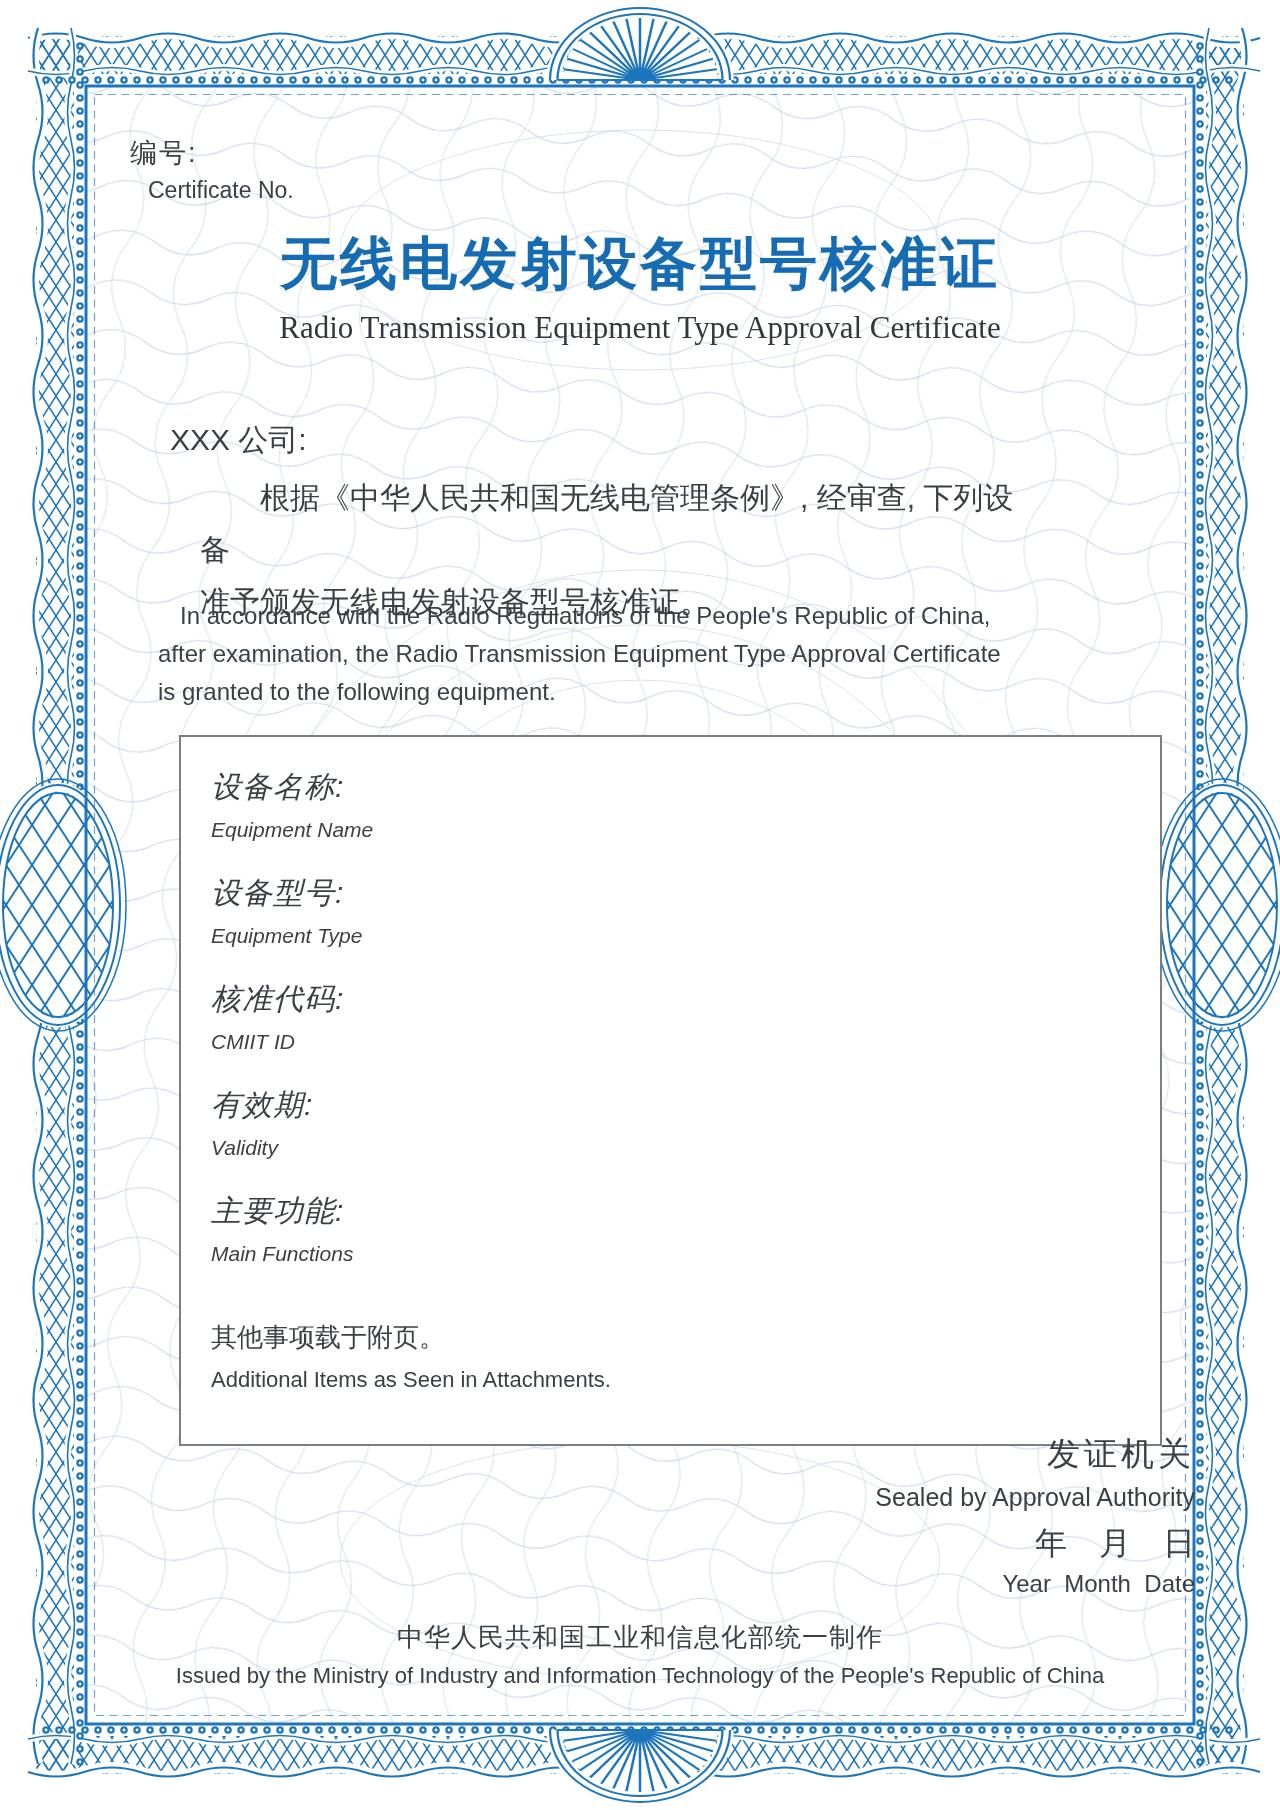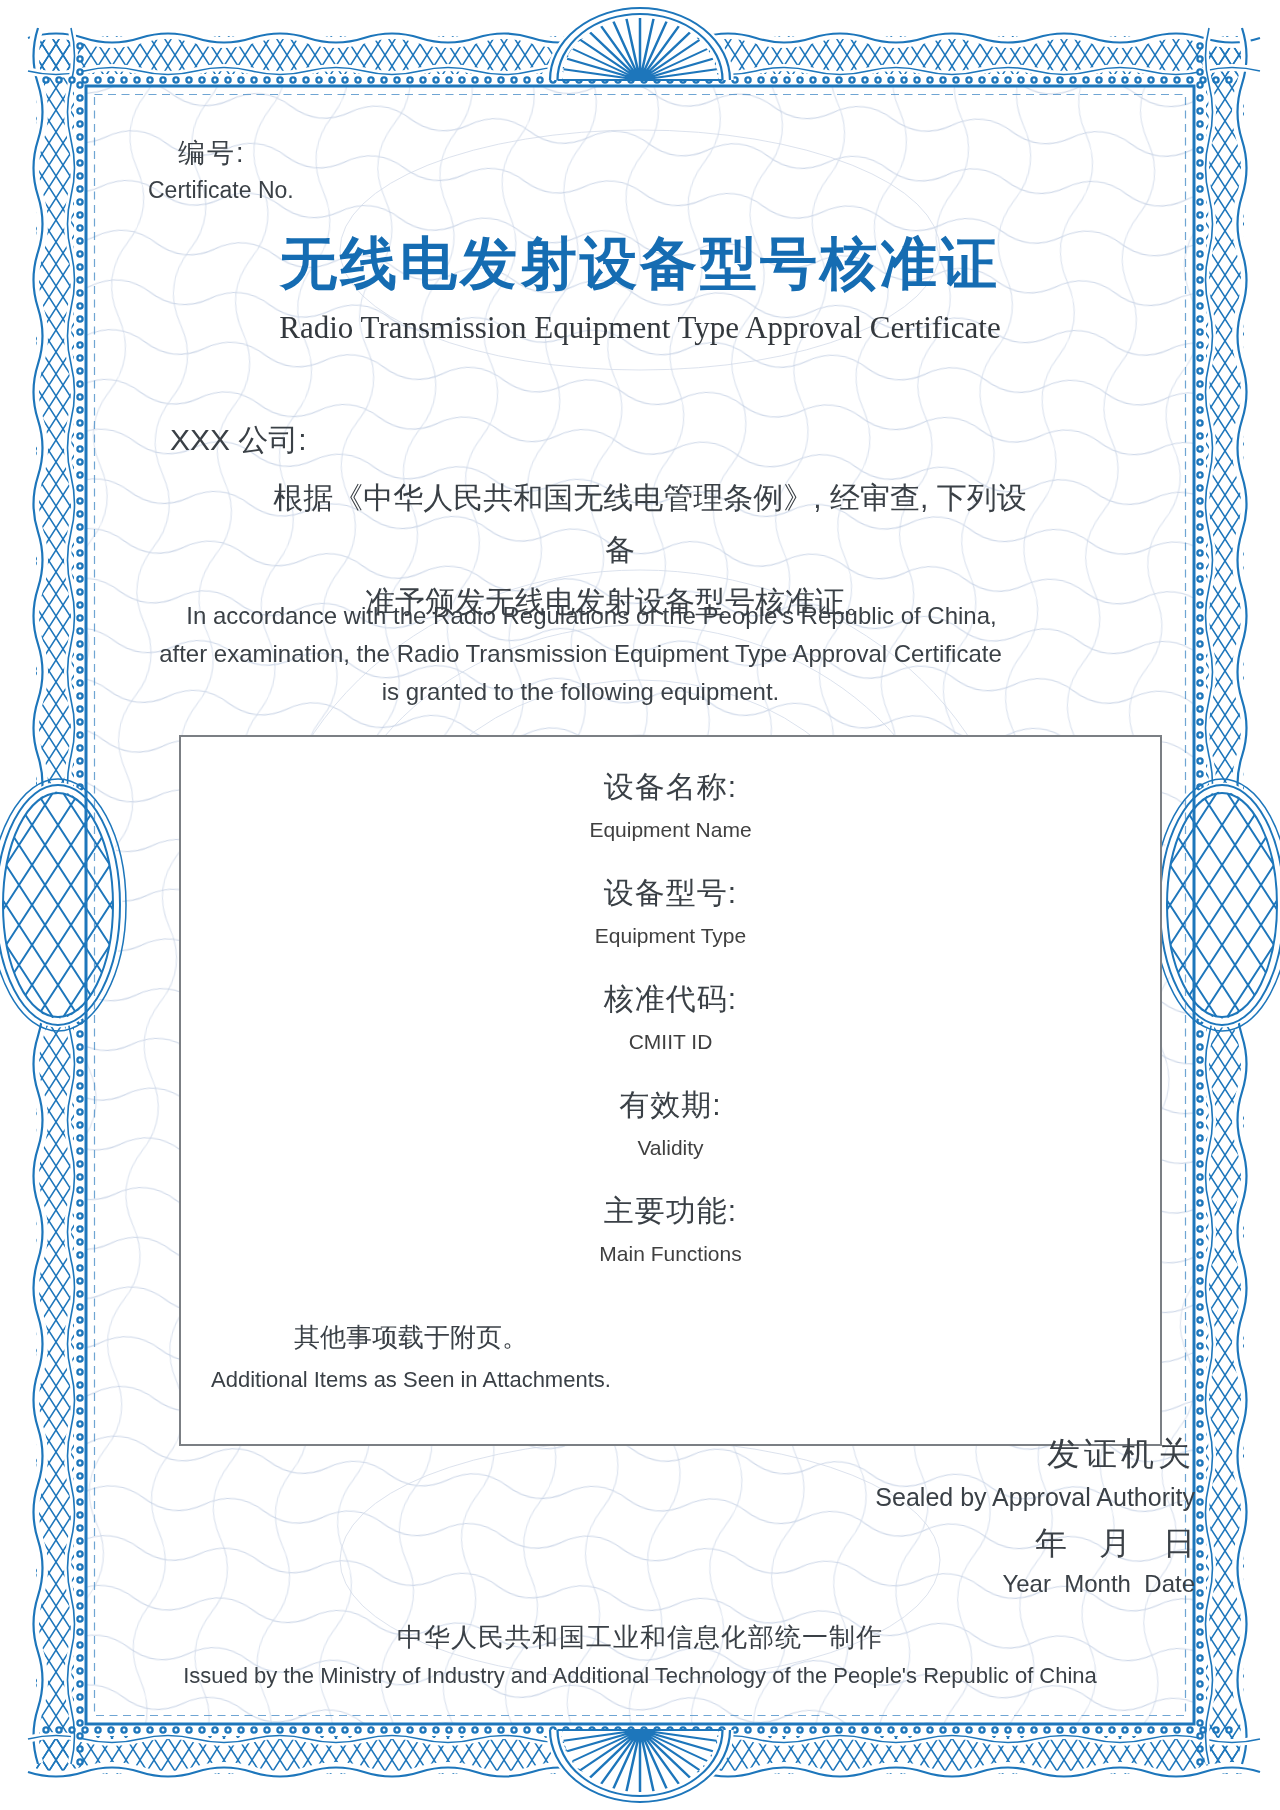--- a/index.html
+++ b/index.html
@@ -1,21 +1,21 @@
 <!DOCTYPE html>
 <html><head>
 <meta charset="utf-8">
 <style>
   html,body{margin:0;padding:0;background:#ffffff;}
   .page{
     position:relative;width:1280px;height:1810px;background:#ffffff;overflow:hidden;
     font-family:"Liberation Sans",sans-serif;color:#3a4046;
   }
   .bgsvg{position:absolute;left:0;top:0;width:1280px;height:1810px;}
-  .abs{position:absolute;text-align:center;}
+  .abs{position:absolute;}
 
   
   #certno{left:130px;top:136px;}
   #certno .zh{font-size:27px;line-height:34px;letter-spacing:2px;}
   #certno .en{font-size:23px;line-height:30px;margin-top:5px;margin-left:18px;}
 
   
   #title-zh{left:0;top:233px;width:1280px;text-align:center;
     font-family:"Liberation Serif",serif;font-weight:bold;
     font-size:57px;line-height:62px;letter-spacing:3px;color:#156cb2;}
@@ -26,21 +26,21 @@
   #addressee{left:170px;top:420px;font-size:30px;line-height:40px;}
   #body-zh{left:165px;top:472px;width:840px;font-size:30px;line-height:52px;margin-left:35px;}
   #body-zh .l0{text-indent:60px;}
   #body-en{left:158px;top:597px;width:845px;font-size:24px;line-height:38px;}
   #body-en .l0{text-indent:22px;}
 
   
   #details-box{left:179px;top:735px;width:919px;height:676px;
     border:2px solid #7b7f84;background:#ffffff;box-sizing:content-box;
     padding:31px 30px 0 30px;}
-  .field{margin-bottom:29px;}
+  .field{margin-bottom:29px;font-style:italic;}
   .field .zh{font-size:30px;line-height:38px;letter-spacing:1px;}
   .field .en{font-size:21px;line-height:30px;margin-top:9px;color:#404040;}
   #attachment-note{position:absolute;left:30px;top:583px;}
   #attachment-note .zh{font-size:26px;line-height:34px;}
   #attachment-note .en{font-size:22px;line-height:28px;margin-top:12px;}
 
   
   #issuer{left:695px;top:1434px;width:500px;text-align:right;}
   #issuer .zh{font-size:33px;line-height:40px;letter-spacing:4px;}
   #issuer .en{font-size:25px;line-height:32px;margin-top:7px;}
@@ -198,16 +198,16 @@
 
   <div class="abs" id="issuer">
     <div class="zh">发证机关</div>
     <div class="en">Sealed by Approval Authority</div>
     <div class="date-zh">年　月　日</div>
     <div class="date-en">Year  Month  Date</div>
   </div>
 
   <div class="abs" id="footer">
     <div class="zh">中华人民共和国工业和信息化部统一制作</div>
-    <div class="en">Issued by the Ministry of Industry and Additional Technology of the People's Republic of China</div>
+    <div class="en">Issued by the Ministry of Industry and Information Technology of the People's Republic of China</div>
   </div>
 
 </div>
 
 </body></html>

